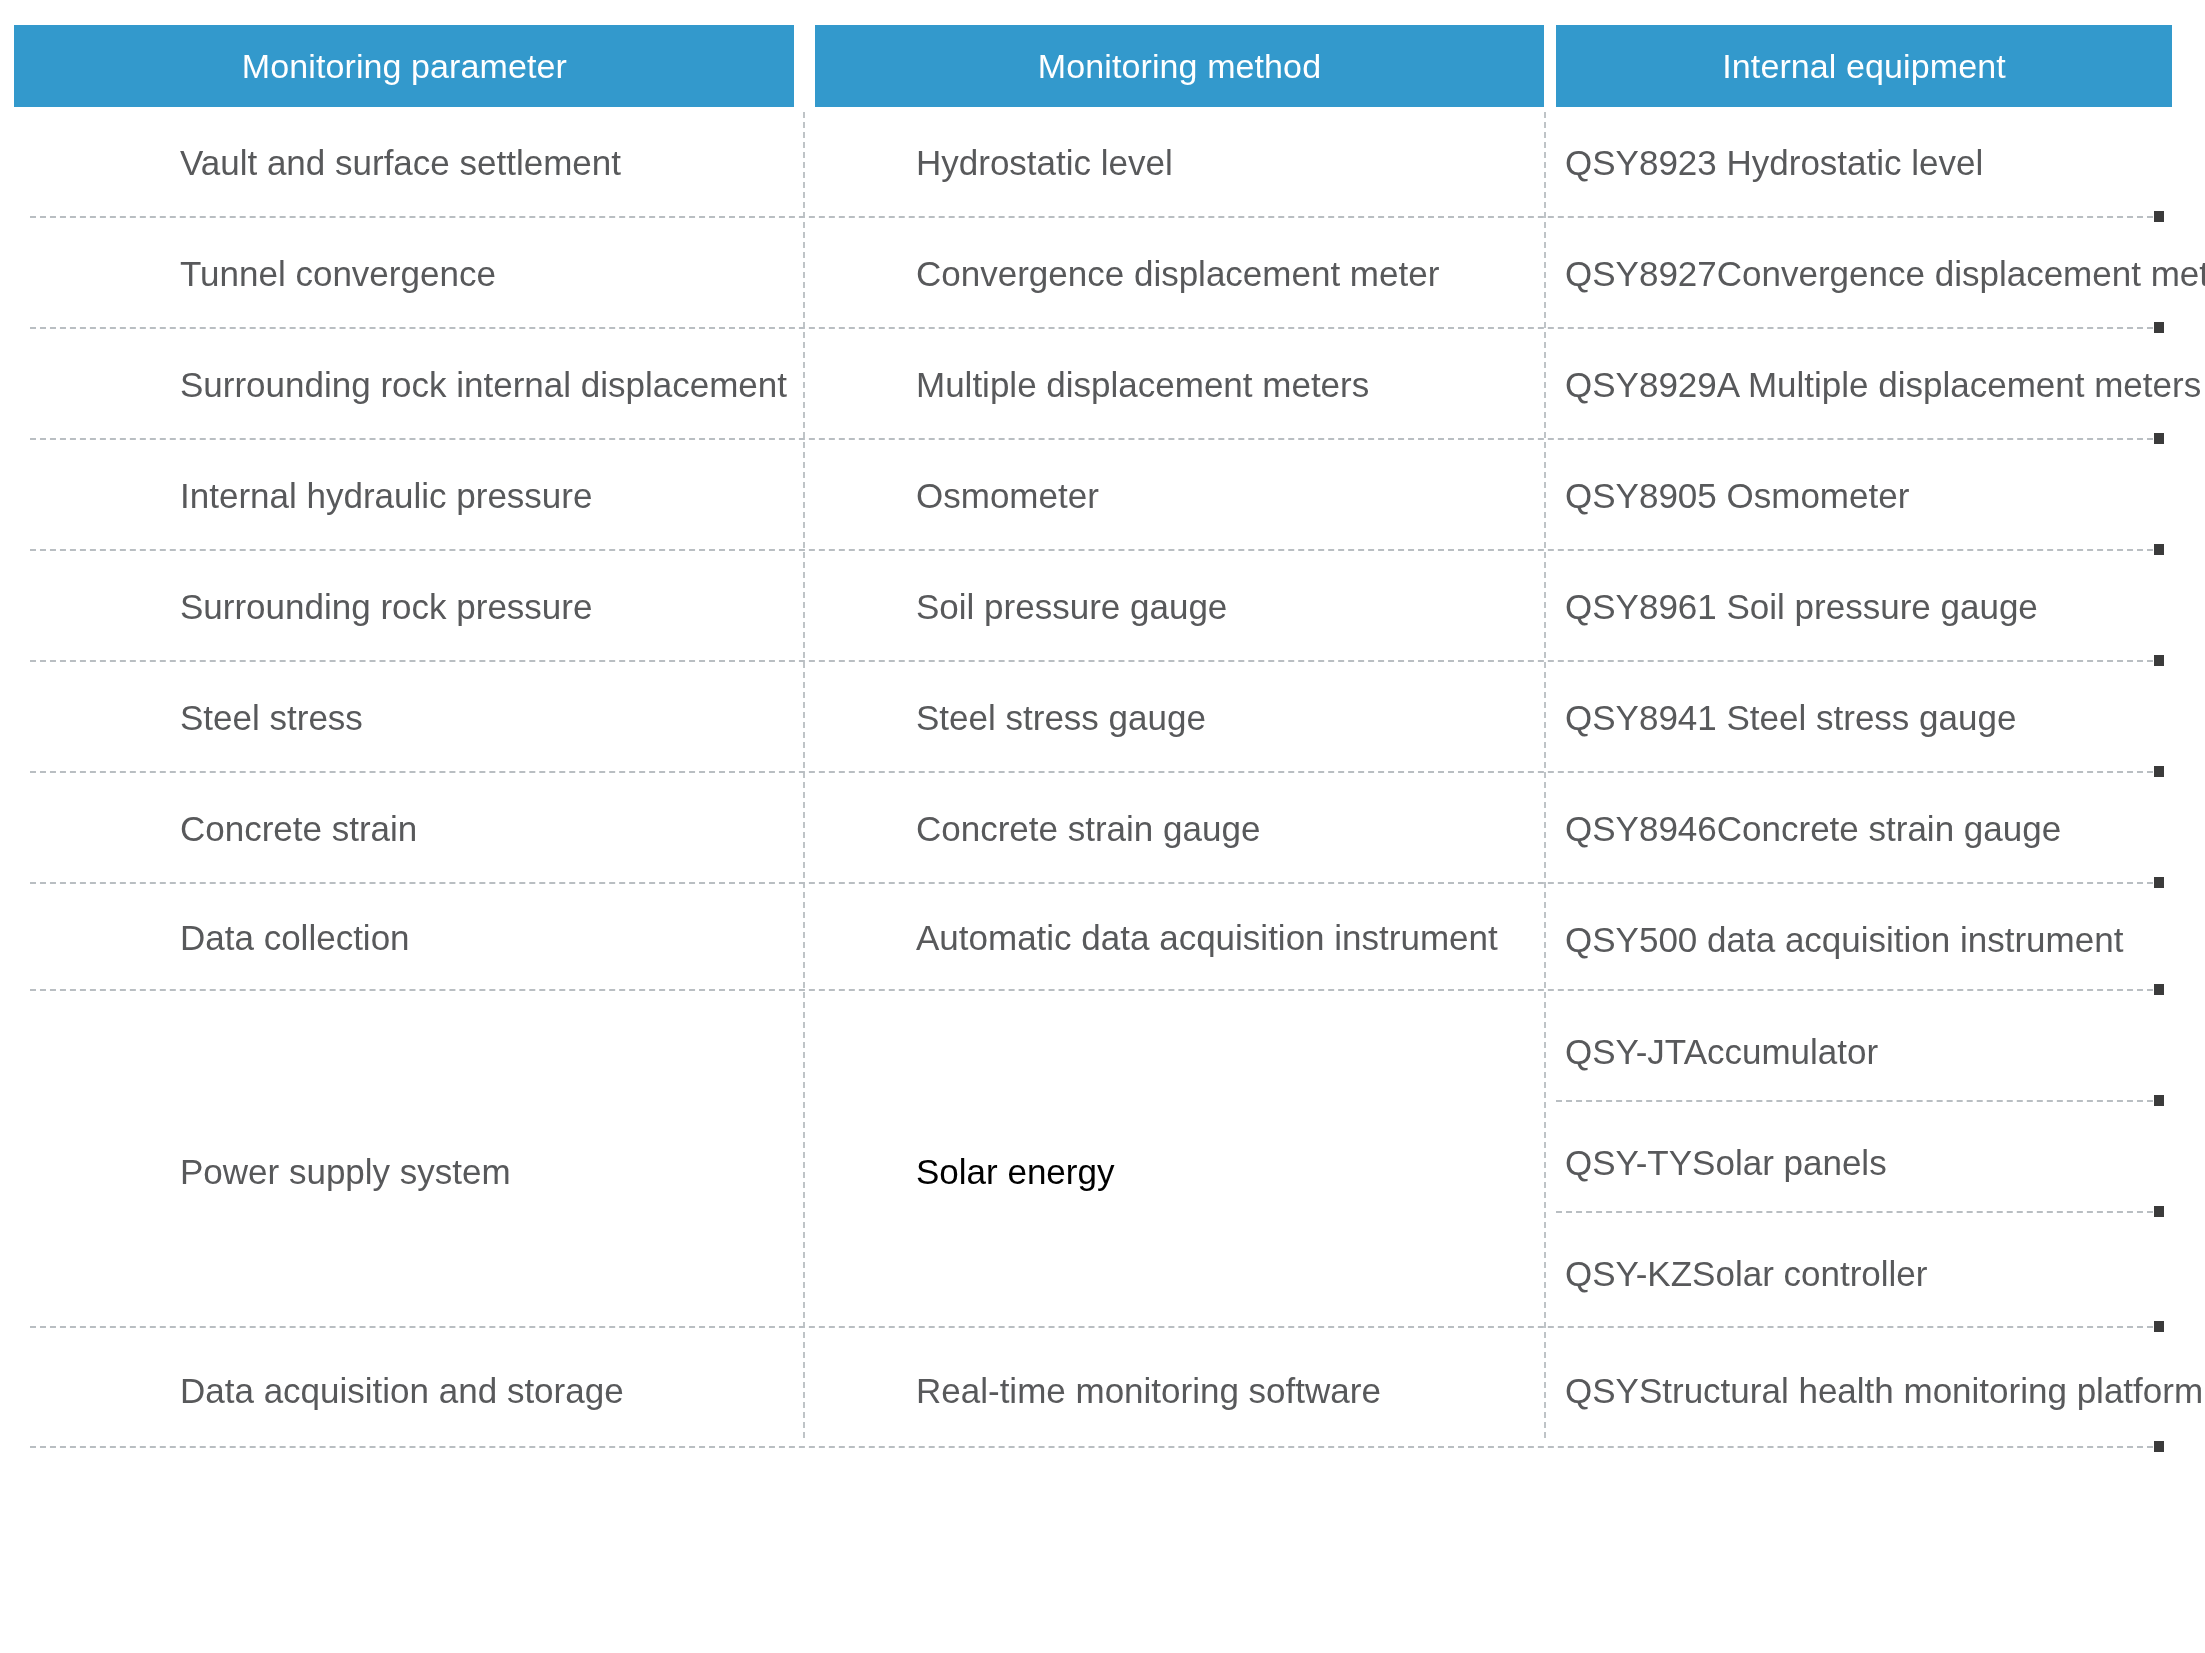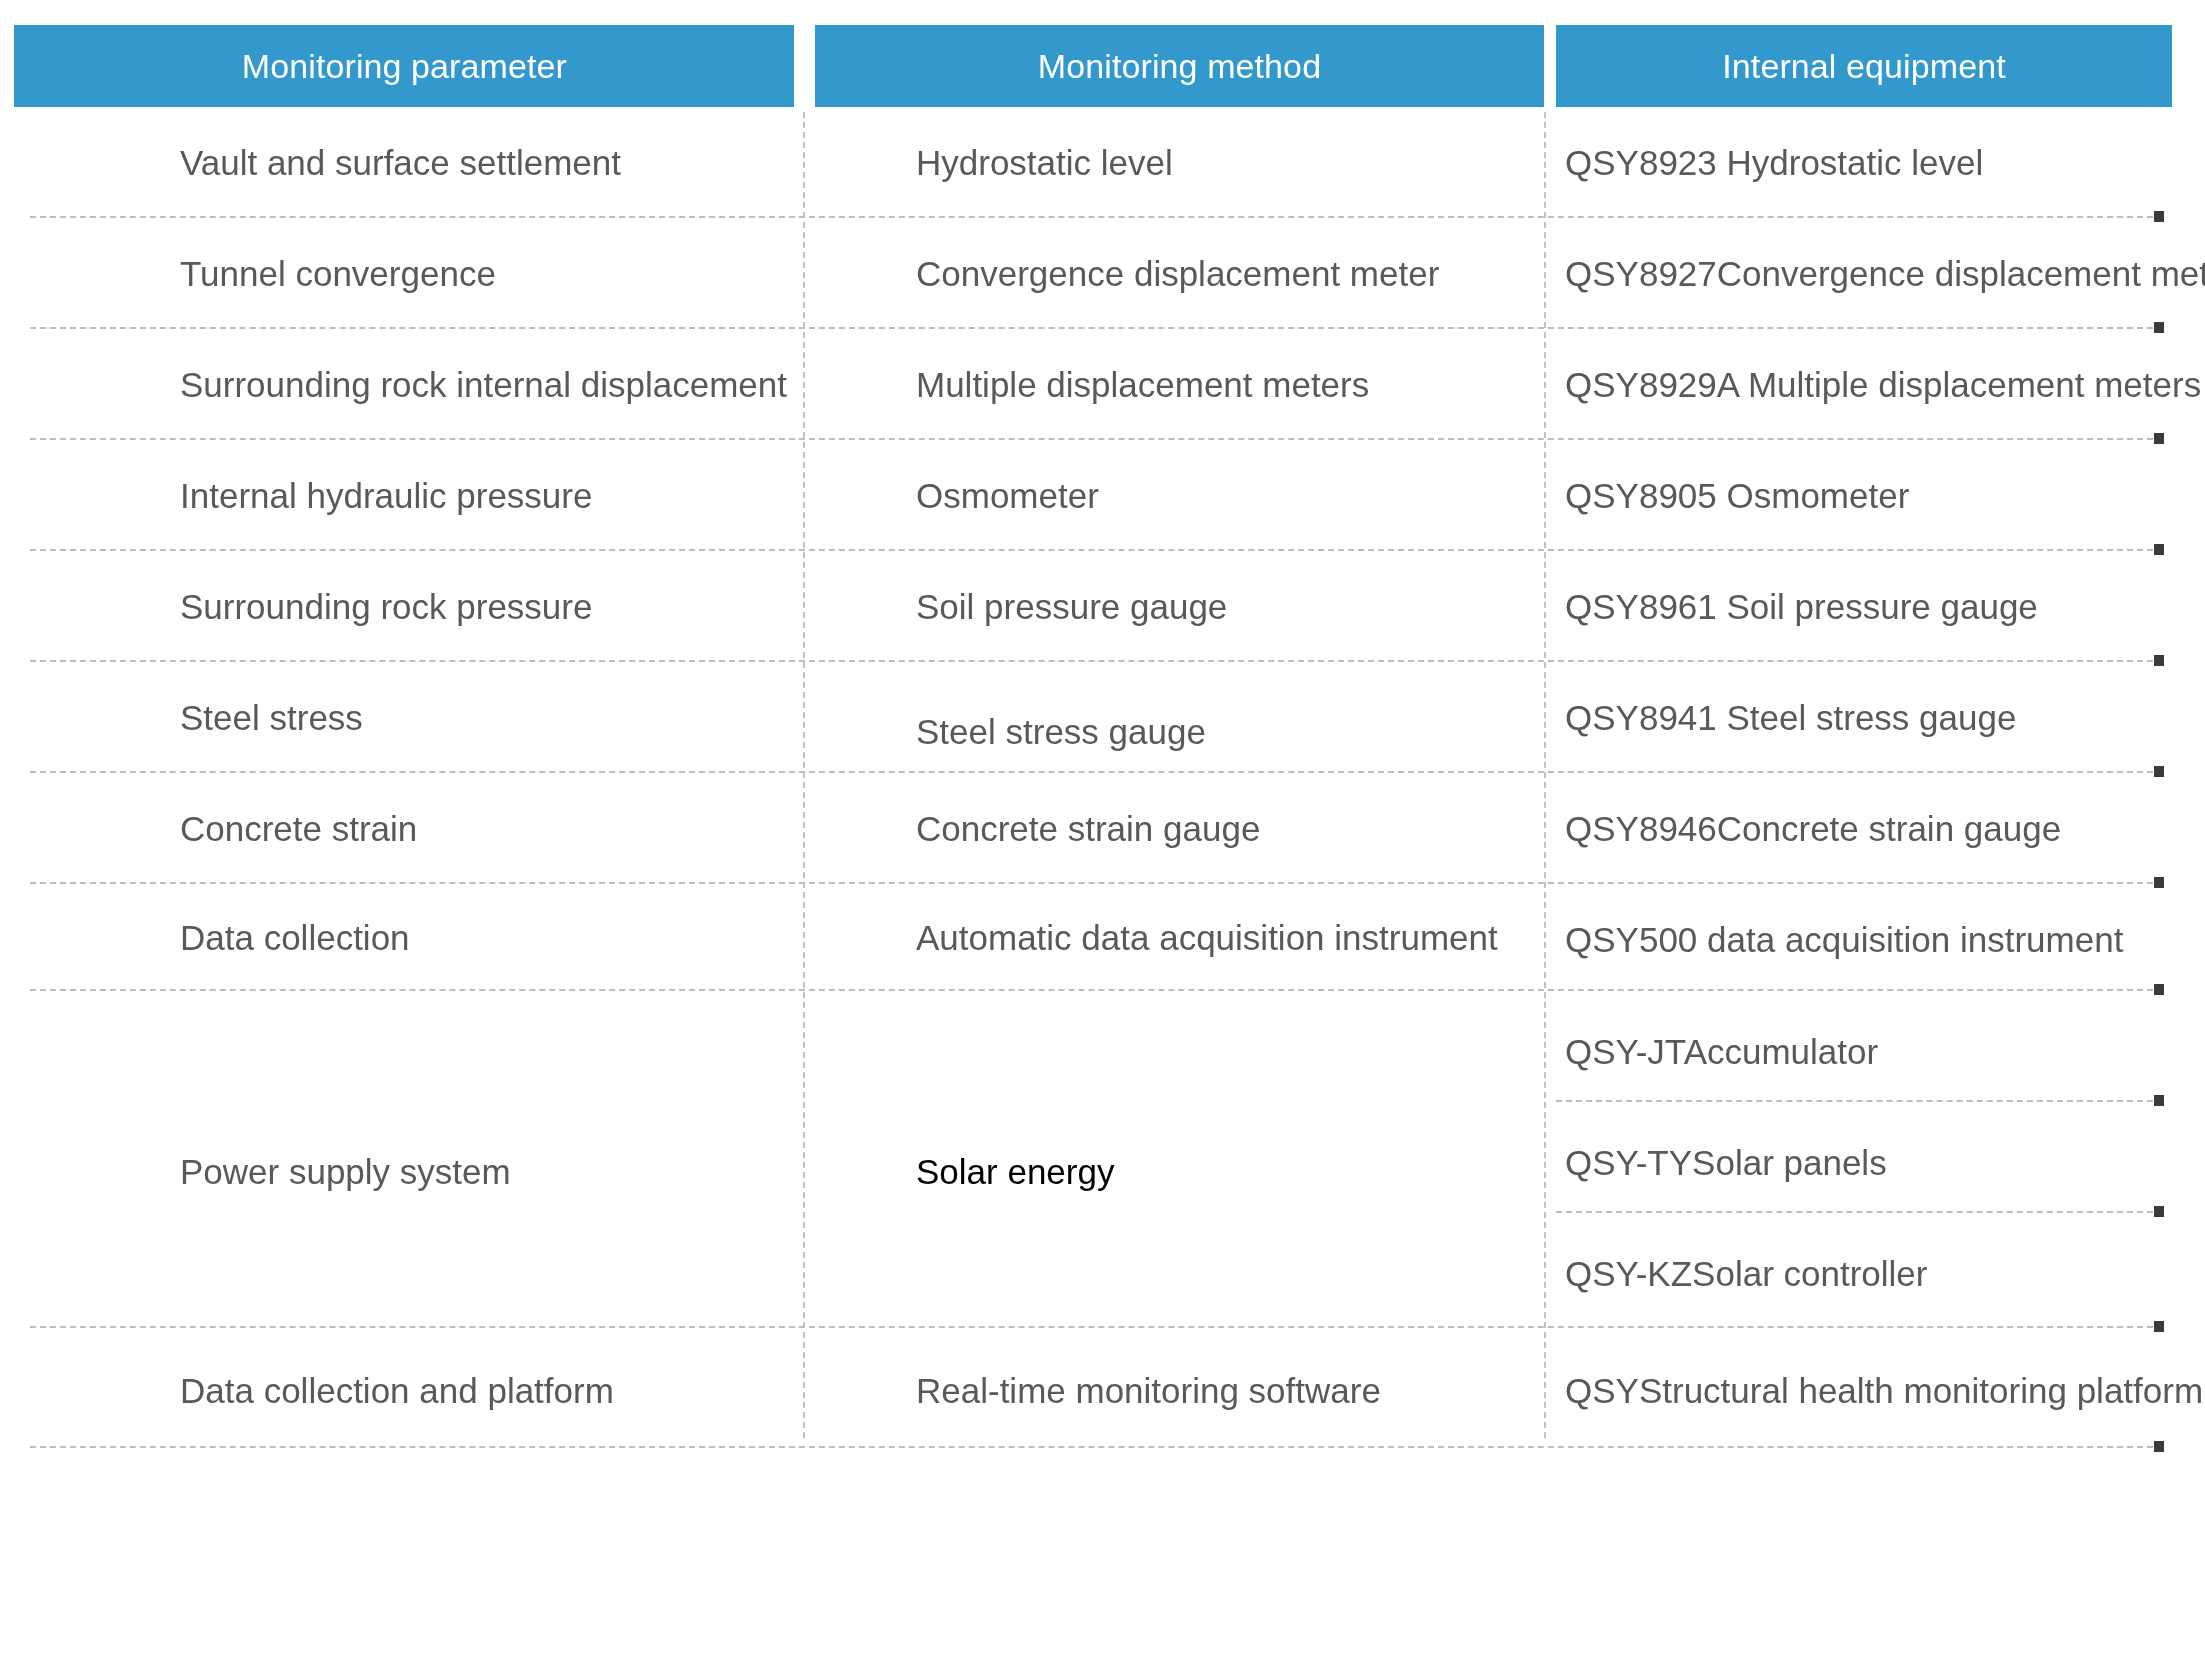--- a/index.html
+++ b/index.html
@@ -195,21 +195,21 @@
         <div class="cell col2" style="top:37px;">Soil pressure gauge</div>
         <div class="cell col3" style="top:37px;">QSY8961 Soil pressure gauge</div>
       </div>
       <div class="hrule" style="top:108px;"></div>
       <div class="endcap" style="top:103px;"></div>
     </div>
 
     <div class="row" style="height:111px;">
       <div class="cells">
         <div class="cell col1" style="top:37px;">Steel stress</div>
-        <div class="cell col2" style="top:37px;margin-top:14px;">Steel stress gauge</div>
+        <div class="cell col2" style="top:37px;">Steel stress gauge</div>
         <div class="cell col3" style="top:37px;">QSY8941  Steel stress gauge</div>
       </div>
       <div class="hrule" style="top:108px;"></div>
       <div class="endcap" style="top:103px;"></div>
     </div>
 
     <div class="row" style="height:111px;">
       <div class="cells">
         <div class="cell col1" style="top:37px;">Concrete strain</div>
         <div class="cell col2" style="top:37px;">Concrete strain gauge</div>
@@ -242,21 +242,21 @@
       <div class="hrule short" style="top:220px;"></div>
       <div class="endcap" style="top:215px;"></div>
 
       <div class="sub-cell" style="top:265px;">QSY-KZSolar controller</div>
       <div class="hrule" style="top:335px;"></div>
       <div class="endcap" style="top:330px;"></div>
     </div>
 
     <div class="row" style="height:116px;">
       <div class="cells">
-        <div class="cell col1" style="top:41px;">Data collection and platform</div>
+        <div class="cell col1" style="top:41px;">Data acquisition and storage</div>
         <div class="cell col2" style="top:41px;">Real-time monitoring software</div>
         <div class="cell col3" style="top:41px;">QSYStructural health monitoring platform</div>
       </div>
       <div class="hrule" style="top:114px;"></div>
       <div class="endcap" style="top:109px;"></div>
     </div>
 
   </div>
 </div>
 

